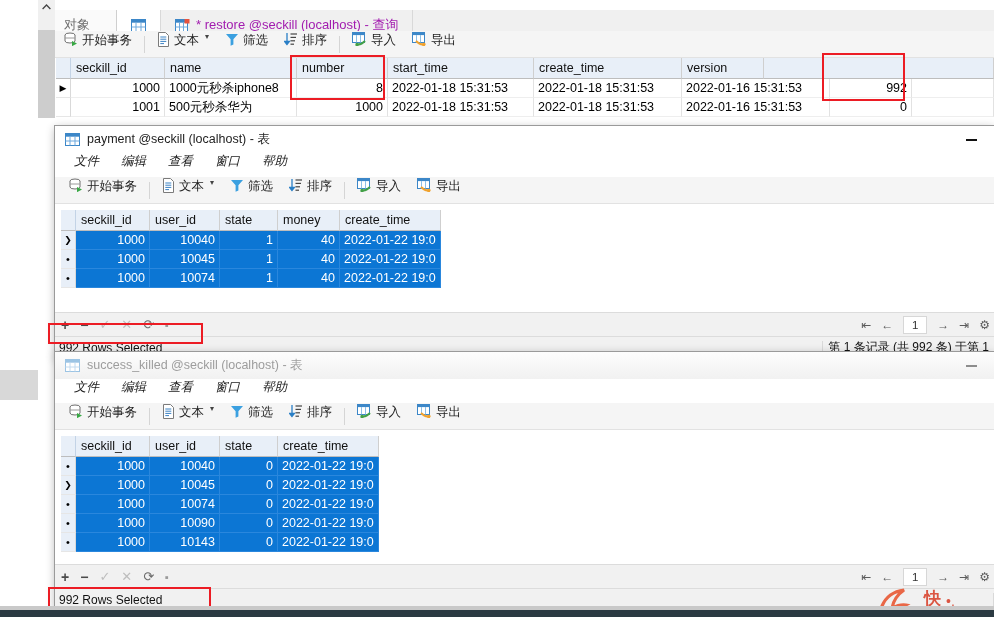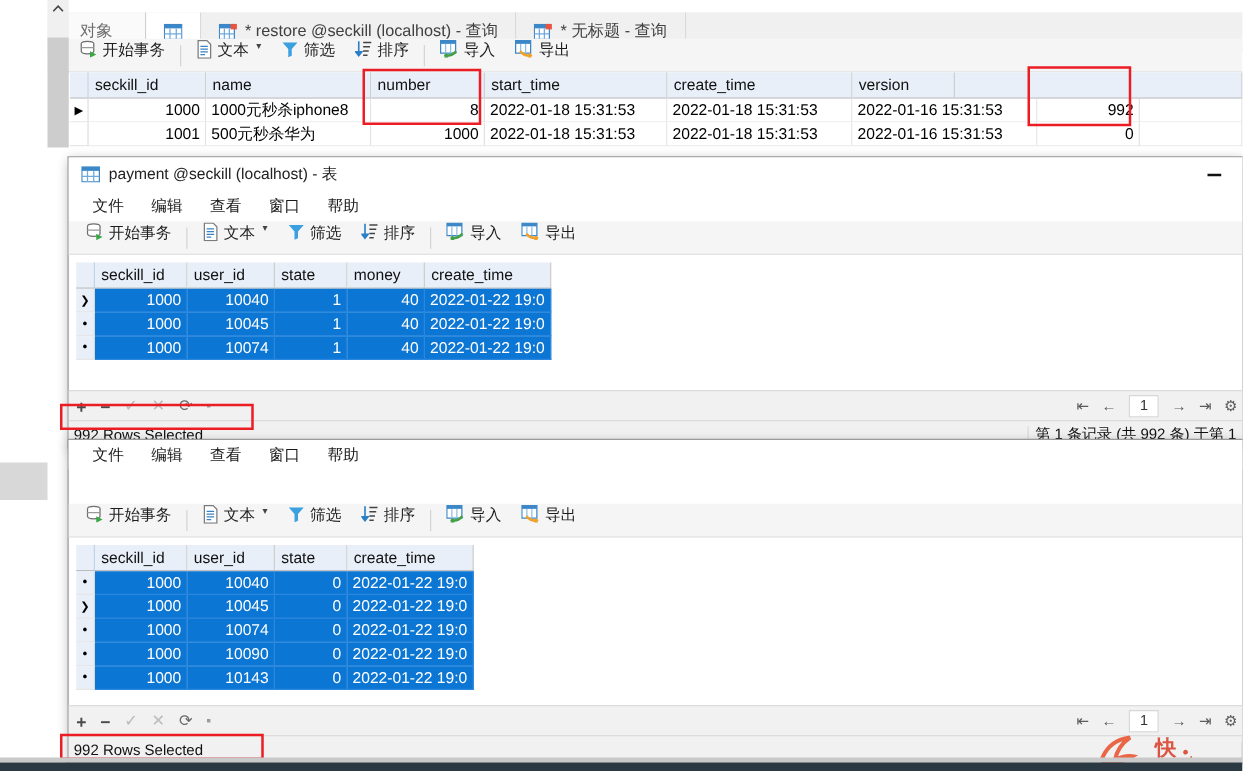--- a/index.html
+++ b/index.html
@@ -20,21 +20,21 @@
 
   
   #win1{position:absolute;left:38px;top:0;width:956px;height:130px;background:#ffffff;}
   .tabbar{position:absolute;left:0;top:0;height:30px;width:100%;background:#f0f0f0;
           border-bottom:1px solid #d4d4d4;display:flex;align-items:stretch;margin-top:10px;}
   .tab{display:flex;align-items:center;gap:6px;padding:0 14px;font-size:13px;
        color:#3b3b3b;border-right:1px solid #d9d9d9;background:#f0f0f0;
        white-space:nowrap;}
   .tab.obj{color:#6e6e6e;background:#fafafa;padding:0 26px;border-right:1px solid #cfcfcf;}
   .tab.active{background:#ffffff;color:#111;border-right:1px solid #d9d9d9;}
-  .tab.inactive{color:#404040;background:#f0f0f0;}
+  .tab.inactive{color:#a21caf;background:#f0f0f0;}
   .tabfill{flex:1;background:#f0f0f0;border-bottom:0;}
 
   
   #scrollup{position:absolute;left:38px;top:0;width:17px;height:30px;background:#f0f0f0;
             display:flex;align-items:flex-start;justify-content:center;padding-top:4px;}
   #scrolltrack{position:absolute;left:38px;top:30px;width:17px;height:88px;background:#cdcdcd;}
 
   
   .tbar{position:absolute;left:0;height:26px;width:100%;background:#f5f5f5;
         display:flex;align-items:center;gap:0;border-bottom:1px solid #e2e2e2;}
@@ -67,21 +67,21 @@
 
   
   .fwin{position:absolute;background:#ffffff;box-shadow:0 0 0 1px #9a9a9a, 0 2px 9px rgba(0,0,0,.30);}
   .fwin .titlebar{height:27px;background:#ffffff;display:flex;align-items:center;
                   padding-left:10px;gap:7px;font-size:12.5px;color:#222;position:relative;}
   .fwin .titlebar.inactive{color:#9d9d9d;background:linear-gradient(#fdfdfd,#f1f1f1);}
   .wbtns{position:absolute;right:0;top:0;height:27px;display:flex;}
   .wbtn{width:45px;height:27px;display:flex;align-items:center;justify-content:center;}
   .wbtn .minline{width:11px;height:2px;background:#111;}
   .wbtn.inact .minline{background:#8d8d8d;}
-  .menubar{height:24px;display:flex;align-items:center;gap:0;background:#fff;font-size:12.5px;color:#1b1b1b;padding-left:8px;}
+  .menubar{height:24px;display:flex;gap:0;background:#fff;font-size:12.5px;color:#1b1b1b;padding-left:8px;font-style:italic;}
   .menubar span.mi{padding:0 11px;}
 
   
   .gridfoot{height:23px;background:#f1f1f1;border-top:1px solid #dcdcdc;display:flex;align-items:center;
             padding-left:6px;gap:11px;font-size:13px;color:#6b6b6b;position:relative;}
   .gridfoot .fplus{color:#4b4b4b;font-weight:bold;font-size:14px;}
   .gridfoot .dim{color:#bdbdbd;}
   .navgrp{position:absolute;right:4px;top:0;height:23px;display:flex;align-items:center;gap:10px;font-size:12px;color:#5c5c5c;}
   .navgrp .pagebox{background:#fff;border:1px solid #d7d7d7;min-width:22px;height:16px;
                    display:flex;align-items:center;justify-content:center;font-size:11.5px;color:#333;}
@@ -130,33 +130,20 @@
             <rect x="0.5" y="0.5" width="12" height="3.2" fill="#3c87c8"></rect>
             <line x1="4.5" y1="3.7" x2="4.5" y2="12.5" stroke="#6fa9dd"></line>
             <line x1="8.5" y1="3.7" x2="8.5" y2="12.5" stroke="#6fa9dd"></line>
             <line x1="0.5" y1="8" x2="12.5" y2="8" stroke="#6fa9dd"></line>
             <rect x="9.5" y="0" width="5" height="4.5" fill="#e8543f"></rect>
           </svg>
         </span>
         <span>* restore @seckill (localhost) - 查询</span>
       </div>
 
-      <div class="tab inactive">
-        <span class="ic ic-grid">
-          <svg width="15" height="13" viewBox="0 0 15 13">
-            <rect x="0.5" y="0.5" width="12" height="12" fill="#fff" stroke="#3c87c8"></rect>
-            <rect x="0.5" y="0.5" width="12" height="3.2" fill="#3c87c8"></rect>
-            <line x1="4.5" y1="3.7" x2="4.5" y2="12.5" stroke="#6fa9dd"></line>
-            <line x1="8.5" y1="3.7" x2="8.5" y2="12.5" stroke="#6fa9dd"></line>
-            <line x1="0.5" y1="8" x2="12.5" y2="8" stroke="#6fa9dd"></line>
-            <rect x="9.5" y="0" width="5" height="4.5" fill="#e8543f"></rect>
-          </svg>
-        </span>
-        <span>* 无标题 - 查询</span>
-      </div>
 
       <div class="tabfill"></div>
     </div>
 
     <div class="tbar" style="top:31px;">
       <div style="width:18px;"></div>
       <div class="tbtn">
         <span class="ic ic-db">
           <svg width="14" height="14" viewBox="0 0 14 14">
             <ellipse cx="6" cy="3" rx="5" ry="2" fill="#fff" stroke="#6f6f6f"></ellipse>
@@ -443,20 +430,37 @@
     </div>
 
     <div class="statusbar" style="position:absolute;left:0;right:0;bottom:0;">
       <span class="seg1">992 Rows Selected</span>
       <span class="seg2">第 1 条记录 (共 992 条) 于第 1</span>
     </div>
   </div>
 
   <div class="fwin" id="win3" style="left:55px;top:352px;width:939px;height:258px;">
 
+    <div class="titlebar inactive">
+      <span class="ic ic-grid">
+        <svg width="15" height="13" viewBox="0 0 15 13">
+          <rect x="0.5" y="0.5" width="14" height="12" fill="#fff" stroke="#9cc4e4"></rect>
+          <rect x="0.5" y="0.5" width="14" height="3.2" fill="#9cc4e4"></rect>
+          <line x1="5" y1="3.7" x2="5" y2="12.5" stroke="#c2daef"></line>
+          <line x1="10" y1="3.7" x2="10" y2="12.5" stroke="#c2daef"></line>
+          <line x1="0.5" y1="8" x2="14.5" y2="8" stroke="#c2daef"></line>
+        </svg>
+      </span>
+      <span>success_killed @seckill (localhost) - 表</span>
+      <div class="wbtns">
+        <div class="wbtn inact">
+          <span class="minline"></span>
+        </div>
+      </div>
+    </div>
 
     <div class="menubar">
       <span class="mi">文件</span>
       <span class="mi">编辑</span>
       <span class="mi">查看</span>
       <span class="mi">窗口</span>
       <span class="mi">帮助</span>
     </div>
 
     <div class="tbar" style="top:51px;">

